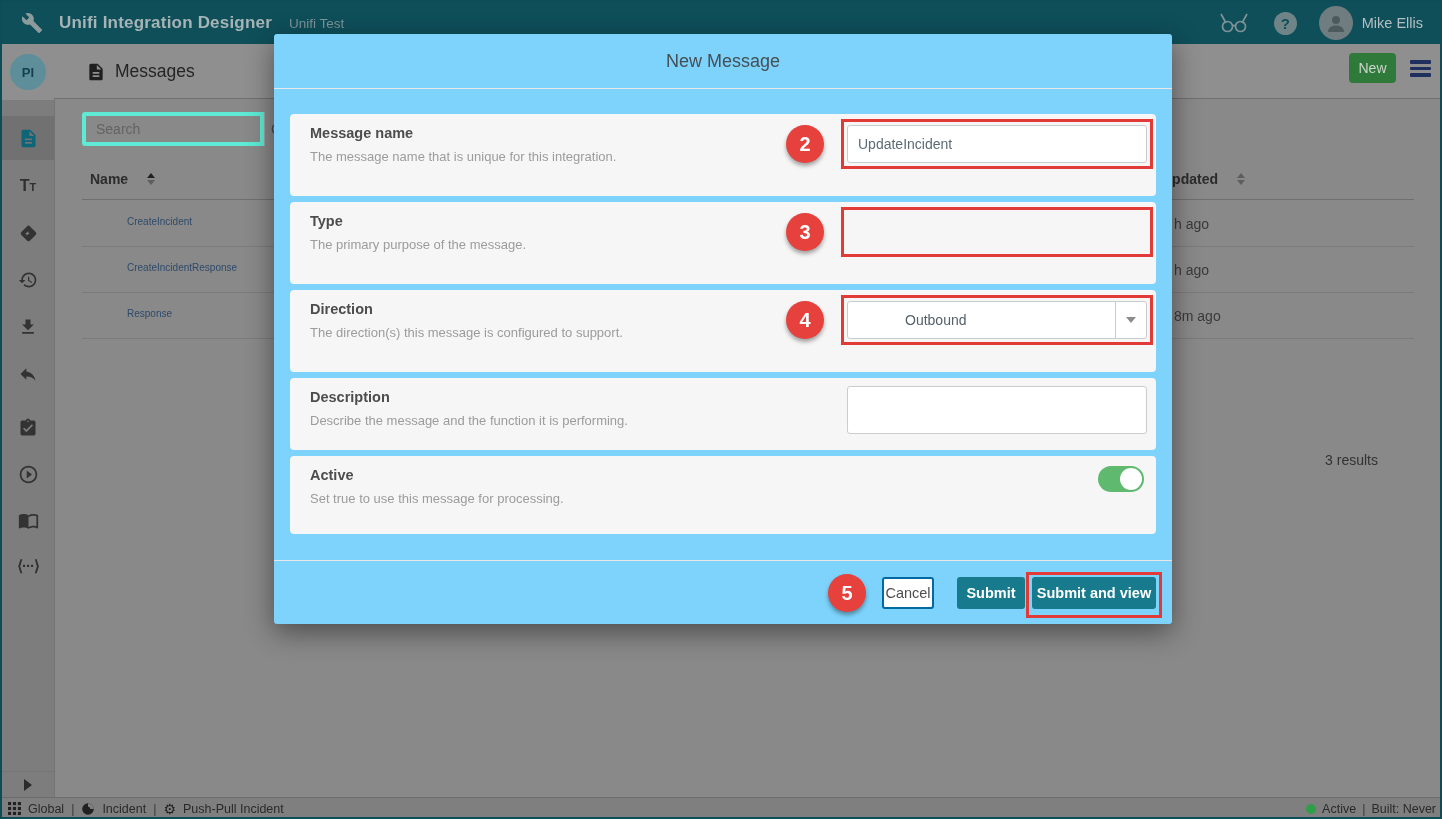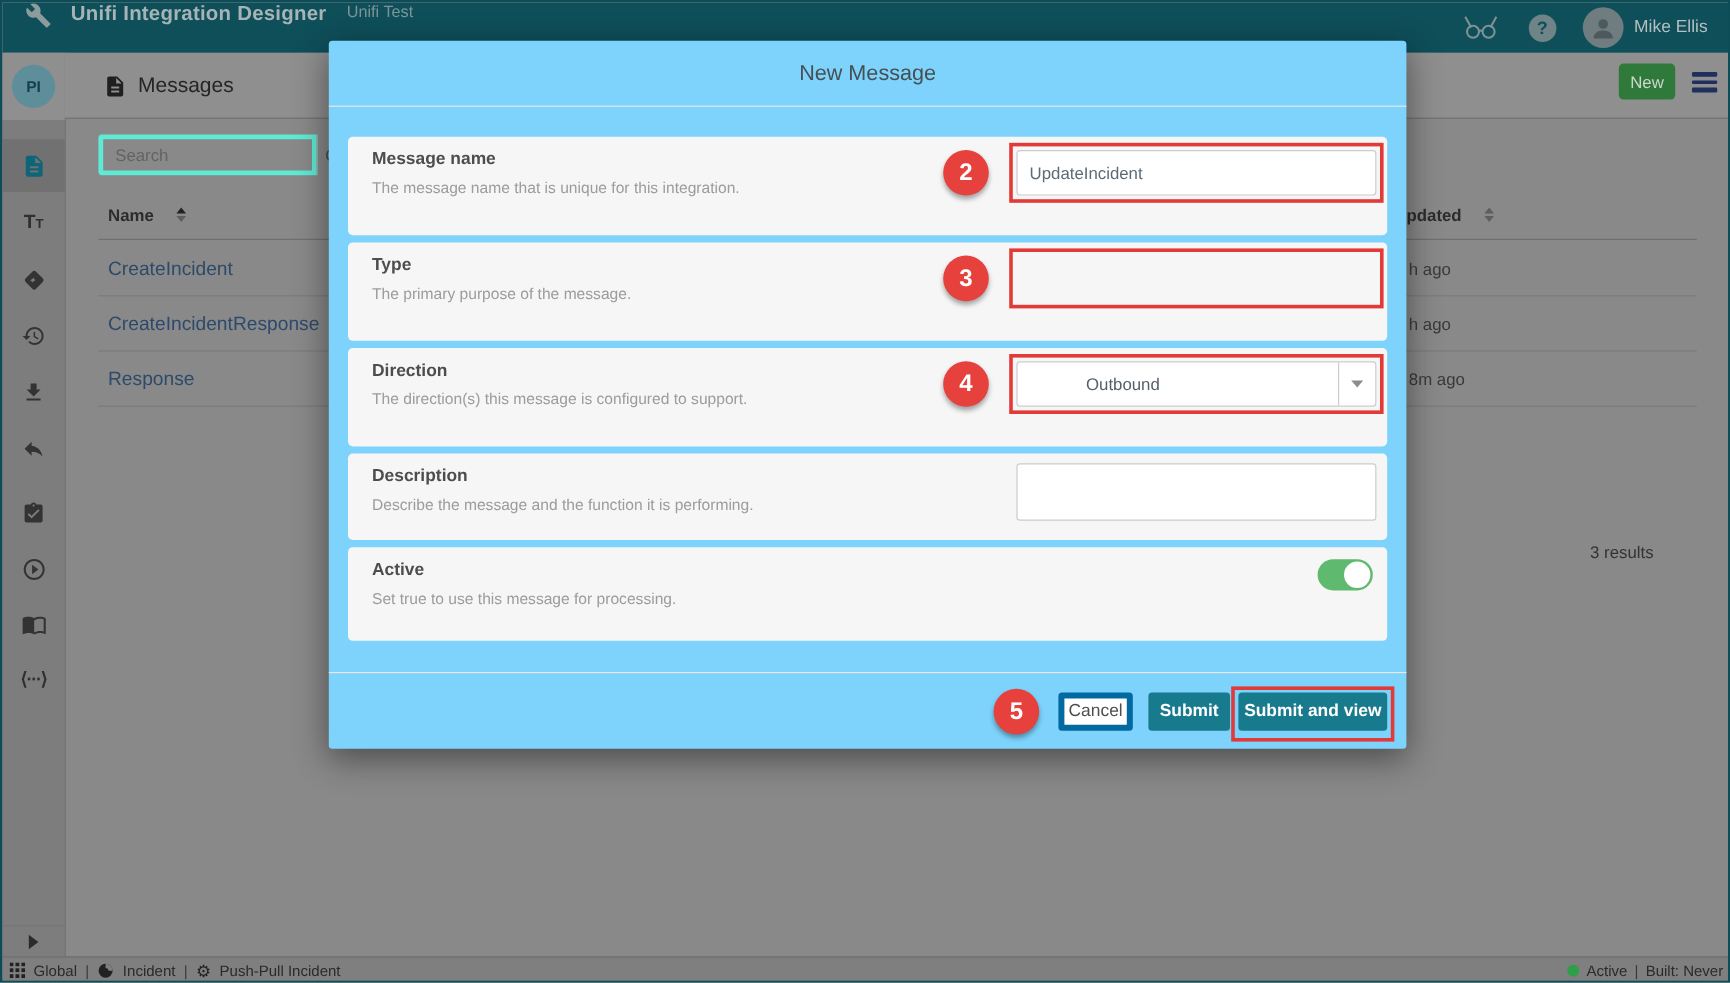--- a/index.html
+++ b/index.html
@@ -1,21 +1,21 @@
 <!DOCTYPE html>
 <html><head>
 <meta charset="utf-8">
 <style>
   html,body{margin:0;padding:0;background:#fff;}
   .app{position:relative;width:1442px;height:819px;box-sizing:border-box;border:2px solid #0d4d58;
        font-family:"Liberation Sans",sans-serif;overflow:hidden;background:#898989;}
   .abs{position:absolute;}
 
   
-  .topbar{left:0;top:0;width:100%;height:42px;background:#0e4f5a;display:flex;}
+  .topbar{left:0;top:0;width:100%;height:42px;background:#0e4f5a;display:flex;align-items:center;}
   .brand{color:#a6b4b6;font-size:17px;font-weight:700;letter-spacing:.2px;margin-left:16px;}
   .env{color:#7d9499;font-size:13.5px;margin-left:17px;}
   .tb-right{margin-left:auto;display:flex;align-items:center;gap:0;padding-right:17px;}
   .wrench{margin-left:19px;width:22px;height:22px;}
   .wrench svg{fill:#8d9b9d;}
   .specs{width:32px;height:22px;margin-right:24px;}
   .qcircle{width:23px;height:23px;border-radius:50%;background:#6f8487;color:#0e4f5a;font-weight:700;
            font-size:15px;display:flex;align-items:center;justify-content:center;margin-right:22px;}
   .user-av{width:34px;height:34px;border-radius:50%;background:#707d80;display:flex;align-items:center;justify-content:center;margin-right:9px;}
   .user-name{color:#b5bfc1;font-size:14.5px;}
@@ -48,21 +48,21 @@
           background:transparent;color:#4a4a4a;font-size:14px;padding:0 10px;font-family:"Liberation Sans",sans-serif;outline:none;}
   .search::placeholder{color:#636363;opacity:1;}
   .clipped-ctl{left:262px;top:110px;height:34px;border-left:1px solid #a2a2a2;display:flex;align-items:center;
                padding-left:6px;color:#4a4a4a;font-size:14px;}
   .col-head{display:flex;align-items:center;gap:19px;color:#2c2c2c;font-size:14px;font-weight:700;height:20px;}
   .tri-up{width:0;height:0;border-left:4px solid transparent;border-right:4px solid transparent;border-bottom:5px solid #222;}
   .tri-down{width:0;height:0;border-left:4px solid transparent;border-right:4px solid transparent;border-top:5px solid #5e5e5e;}
   .sortstack{display:flex;flex-direction:column;gap:2px;}
   .hline{height:1px;background:#7b7b7b;left:80px;width:1332px;}
   .hline.head{background:#6f6f6f;}
-  .row-link{color:#2e4a6b;font-size:16px;}
+  .row-link{color:#2e4a6b;font-size:10px;margin-left:37px;}
   .row-time{color:#3a3a3a;font-size:14px;}
   .results{left:1164px;top:450px;width:212px;text-align:right;color:#333;font-size:14px;}
 
   
   .statusbar{left:0;top:795px;width:1442px;height:22px;background:#7f7f7f;border-top:1px solid #6c6c6c;box-sizing:border-box;
              display:flex;align-items:center;font-size:12.5px;color:#2a2a2a;padding:0 8px 0 6px;}
   .sb-left{display:flex;align-items:center;gap:7px;}
   .sb-right{margin-left:auto;display:flex;align-items:center;gap:6px;}
   .sb-ic svg{display:block;}
   .gear-glyph{font-size:14px;color:#222;}
@@ -84,21 +84,21 @@
   .sel-text{flex:1;padding:0 10px;font-size:14px;color:#55606a;}
   .sel-caret{width:30px;height:100%;border-left:1px solid #ccc;display:flex;align-items:center;justify-content:center;}
   .caret-down{width:0;height:0;border-left:5px solid transparent;border-right:5px solid transparent;border-top:6px solid #8c8c8c;}
   .ctl-textarea{position:absolute;left:573px;width:300px;height:48px;box-sizing:border-box;border:1px solid #ccc;border-radius:3px;
                 background:#fff;resize:none;outline:none;font-family:"Liberation Sans",sans-serif;}
   .toggle{position:absolute;right:28px;width:46px;height:26px;border-radius:13px;background:#5fb96e;}
   .toggle .knob{position:absolute;right:2px;top:2px;width:22px;height:22px;border-radius:50%;background:#fff;}
   .m-footer{position:absolute;top:526px;left:0;right:0;bottom:0;border-top:1px solid #e7e7e7;}
   .btn{position:absolute;top:543px;height:32px;box-sizing:border-box;border-radius:3px;font-size:14.5px;
        display:flex;align-items:center;justify-content:center;}
-  .btn-cancel{left:608px;width:62px;background:#fff;border:5px solid #0369a1;color:#4e4e4e;}
+  .btn-cancel{left:608px;width:52px;background:#fff;border:2px solid #0369a1;color:#4e4e4e;}
   .btn-teal{background:#187b8d;color:#fff;font-weight:700;}
   .btn-submit{left:683px;width:68px;}
   .btn-submit-view{left:758px;width:124px;}
 
   
   .ann-box{position:absolute;border:3px solid #e23a37;z-index:11;pointer-events:none;}
   .ann-badge{position:absolute;width:38px;height:38px;border-radius:50%;background:#e6413c;color:#fff;z-index:11;
              font-size:20px;font-weight:700;display:flex;align-items:center;justify-content:center;
              box-shadow:0 3px 4px rgba(0,0,0,.35);}
 </style>

